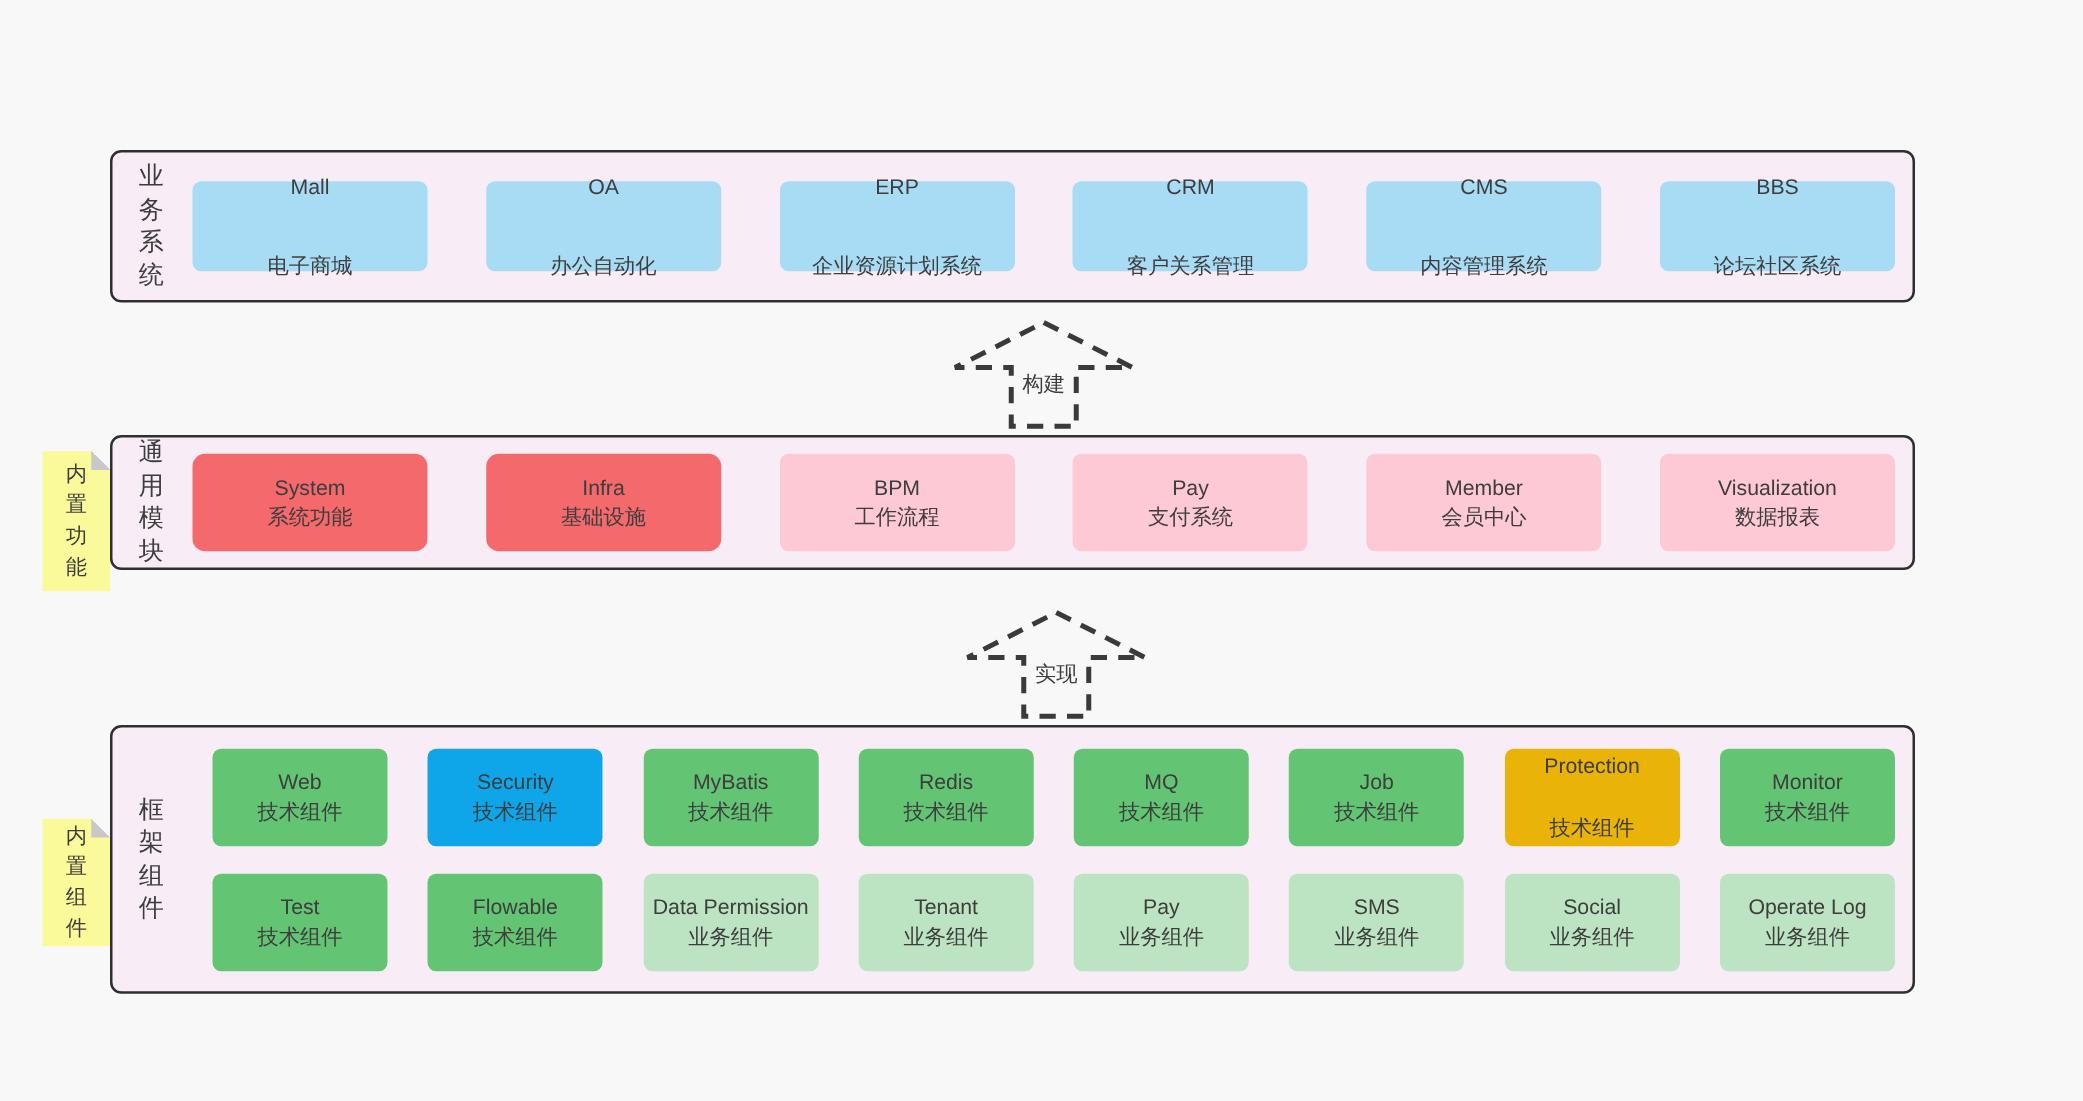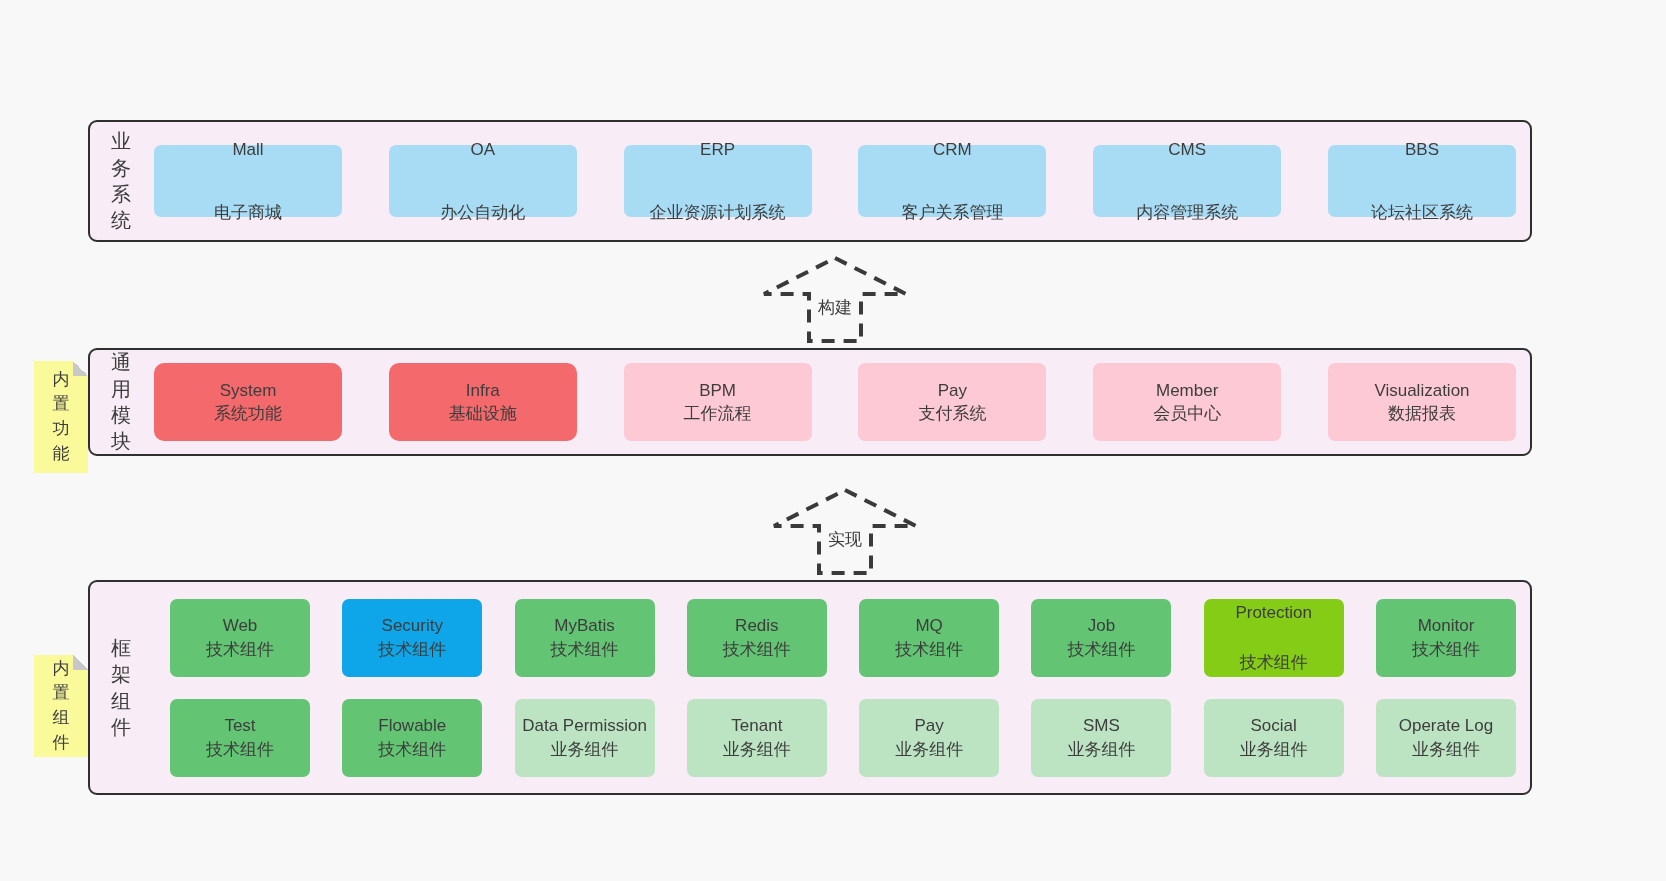--- a/index.html
+++ b/index.html
@@ -176,21 +176,21 @@
           <span>技术组件</span>
         </div>
         <div class="box box-sm green" style="background-color: rgb(99, 197, 115);">
           <span>MQ</span>
           <span>技术组件</span>
         </div>
         <div class="box box-sm green" style="background-color: rgb(99, 197, 115);">
           <span>Job</span>
           <span>技术组件</span>
         </div>
-        <div class="box box-sm green" style="background-color: #84cc16; gap: 27px;">
+        <div class="box box-sm green" style="background-color: #eab308; gap: 27px;">
           <span>Protection</span>
           <span>技术组件</span>
         </div>
         <div class="box box-sm green" style="background-color: rgb(99, 197, 115);">
           <span>Monitor</span>
           <span>技术组件</span>
         </div>
       </div>
       <div class="row">
         <div class="box box-sm green" style="background-color: rgb(99, 197, 115);">

